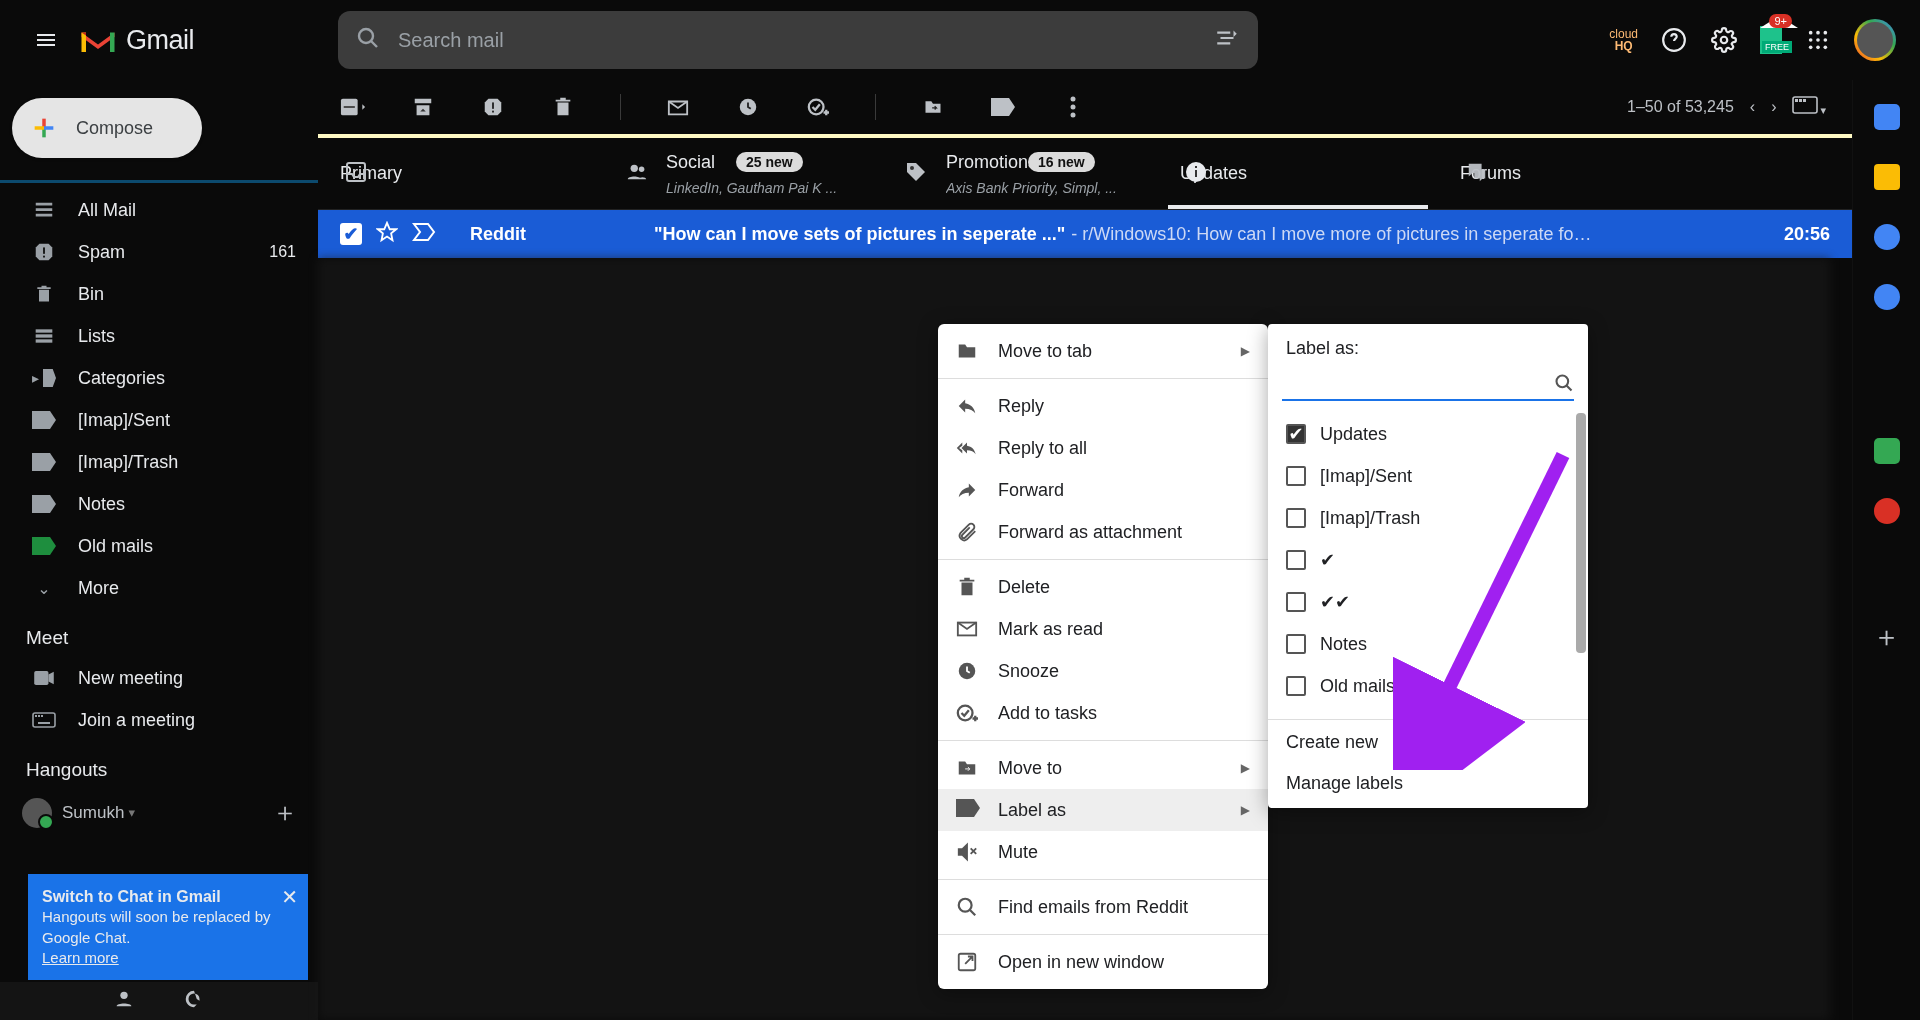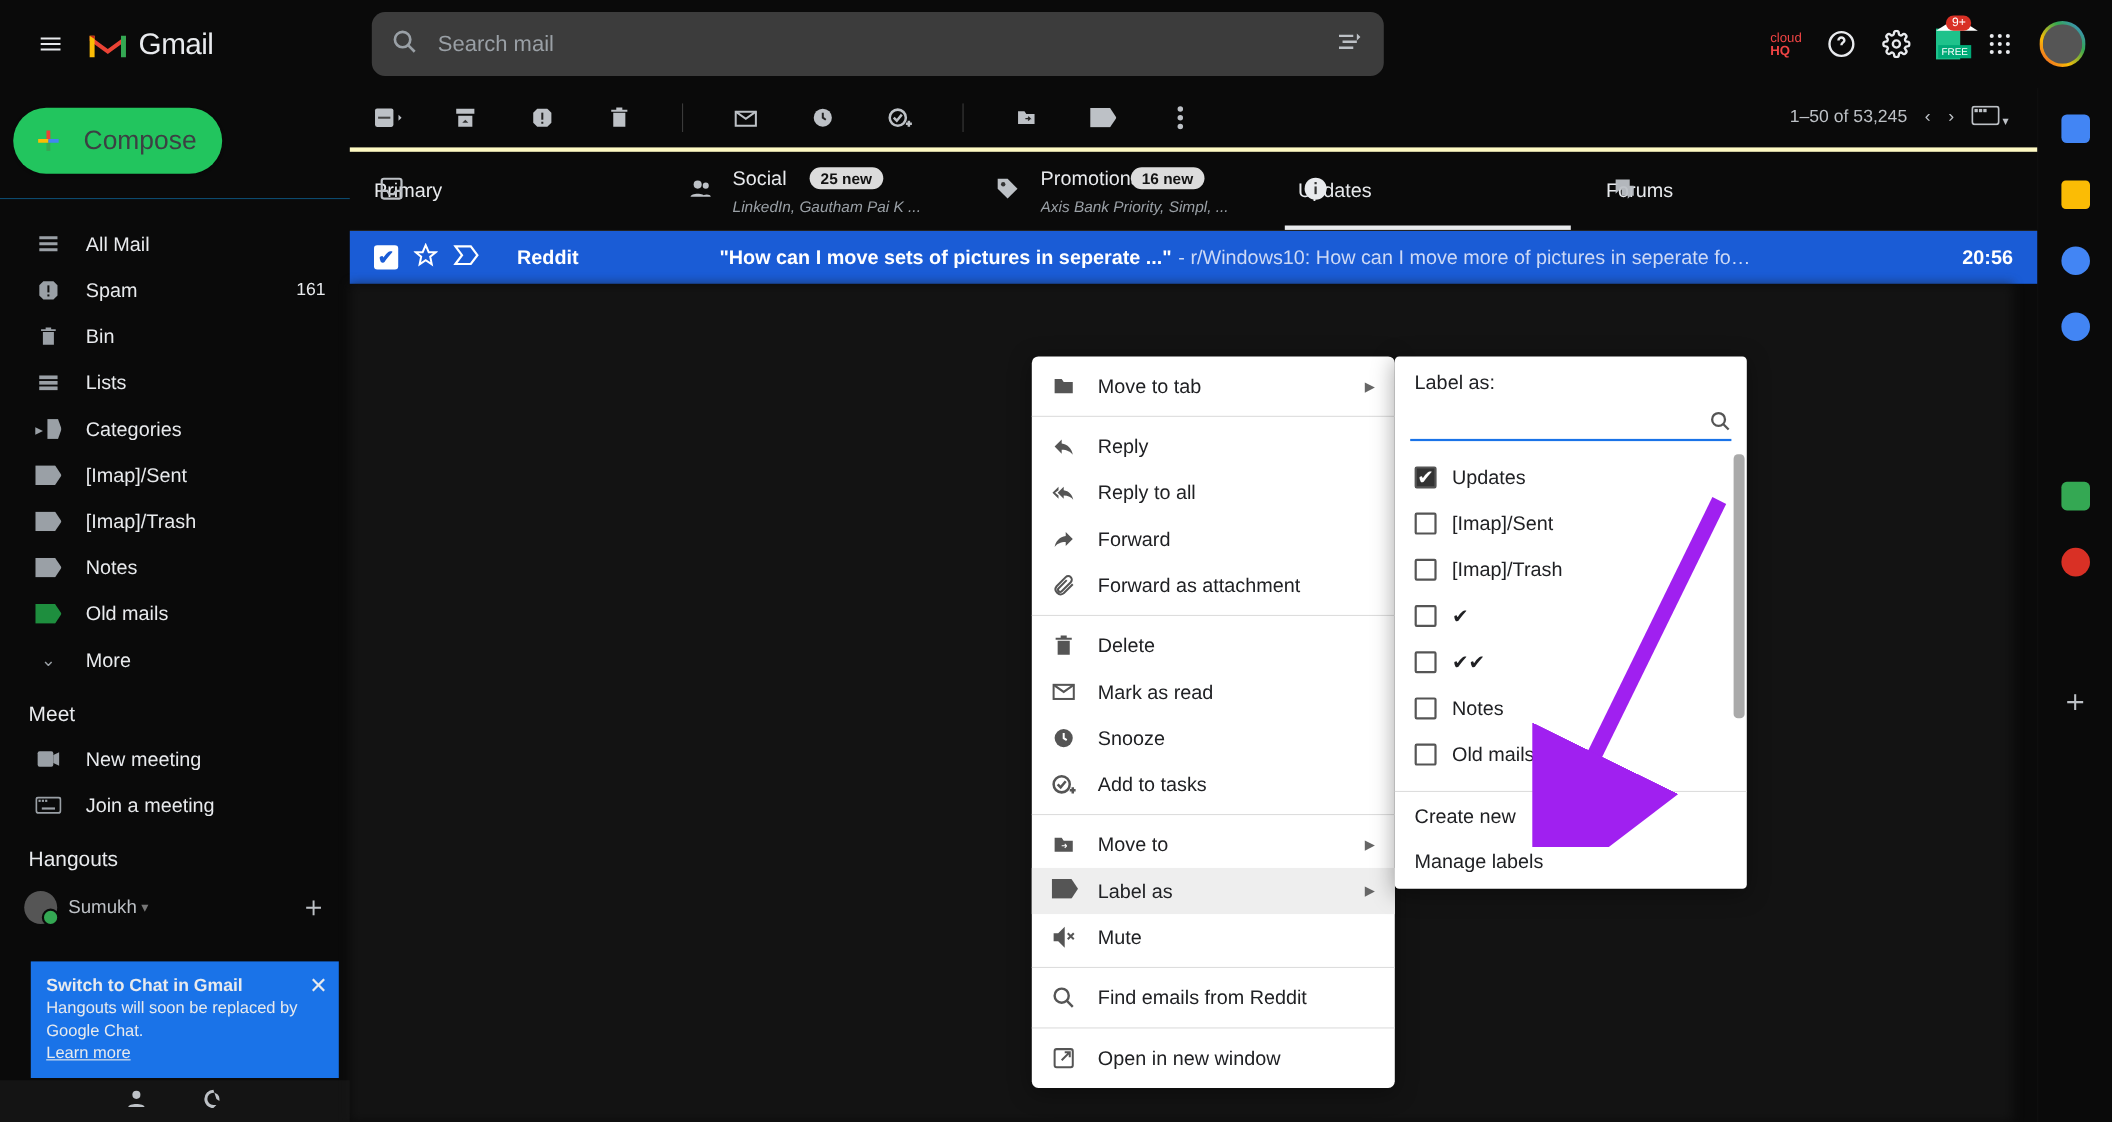--- a/index.html
+++ b/index.html
@@ -10,33 +10,33 @@
 .hamburger { width:48px; height:48px; display:flex; align-items:center; justify-content:center; cursor:pointer; border-radius:50%; margin-left:6px;}
 .logo-wrap { display:flex; align-items:center; margin-left:8px; }
 .gmail-m { width:40px; height:30px; margin-right:8px; }
 .gmail-text { font-size:27px; color:#e8eaed; letter-spacing:-0.5px; }
 .search-wrap { position:absolute; left:338px; width:920px; height:58px; background:#3c3c3c; border-radius:12px; display:flex; align-items:center; padding:0 18px; }
 .search-wrap input { flex:1; background:transparent; border:none; color:#bdc1c6; font-size:20px; outline:none; margin-left:18px;}
 .search-wrap input::placeholder { color:#9aa0a6; }
 .header-right { margin-left:auto; display:flex; align-items:center; gap:22px; padding-right:8px;}
 .header-icon { width:28px; height:28px; display:flex; align-items:center; justify-content:center; }
 .avatar { width:42px; height:42px; border-radius:50%; border:3px solid transparent; background:linear-gradient(#555,#555) padding-box,linear-gradient(45deg,#ea4335,#fbbc05,#34a853,#4285f4) border-box; }
-.cloudhq { font-size:12px; color:#ef4444; line-height:1; }
+.cloudhq { font-size:12px; color:#fdba74; text-align:center; line-height:1; }
 .free-badge { position:relative; }
 .free-badge .box { width:22px; height:28px; background:#1ec28b; position:relative; }
 .free-badge .flap { position:absolute; top:-10px; left:0; width:0; height:0; border-left:19px solid transparent; border-right:19px solid transparent; border-bottom:12px solid #fff;}
 .free-badge .txt { position:absolute; bottom:1px; left:2px; font-size:9px; color:#fff; background:#0a7; padding:1px 3px;}
 .free-badge .count { position:absolute; top:-12px; right:-10px; background:#d93025; color:#fff; font-size:11px; padding:1px 5px; border-radius:10px;}
 
 
 .body { display:flex; height:calc(100% - 80px); }
 .sidebar-left { width:318px; padding-top:18px; position:relative; }
-.compose { display:flex; align-items:center; background:#22c55e; color:#3c4043; width:190px; height:60px; border-radius:30px; margin-left:12px; font-size:24px; font-weight:500; justify-content:flex-start; padding-left:18px; cursor:pointer; box-shadow:0 1px 3px rgba(0,0,0,.3);}
+.compose { display:flex; align-items:center; background:#e5e5e5; color:#3c4043; width:190px; height:60px; border-radius:30px; margin-left:12px; font-size:18px; font-weight:500; justify-content:flex-start; padding-left:18px; cursor:pointer; box-shadow:0 1px 3px rgba(0,0,0,.3);}
 .compose .plus { width:28px; height:28px; margin-right:18px; position:relative; }
-.nav { margin-top:22px; border-top:1px solid #0c4a6e; padding-top:20px;}
+.nav { margin-top:22px; border-top:3px solid #0c4a6e; padding-top:6px;}
 .nav-item { display:flex; align-items:center; height:42px; padding-left:32px; cursor:pointer; border-radius:0 20px 20px 0; font-size:18px;}
 .nav-item.bold { font-weight:400; }
 .nav-item .cnt { margin-left:auto; margin-right:22px; font-size:16px;}
 .nav-icon { width:24px; height:24px; margin-right:22px; color:#9aa0a6; display:flex; align-items:center; justify-content:center;}
 .section-title { font-size:19px; padding:18px 0 8px 26px; color:#e8eaed;}
 .hangouts-user { display:flex; align-items:center; padding:6px 0 0 22px; font-size:17px; color:#bdc1c6;}
 .hangouts-user .uavatar{ width:30px; height:30px; border-radius:50%; background:#555; margin-right:10px; position:relative;}
 .hangouts-user .uavatar::after{content:"";position:absolute;bottom:-2px;right:-2px;width:12px;height:12px;background:#34a853;border-radius:50%;border:2px solid #0a0a0a;}
 .hangouts-plus { margin-left:auto; margin-right:20px; font-size:26px; color:#bdc1c6;}
 .chat-promo { position:absolute; bottom:40px; left:28px; width:280px; background:#1a73e8; padding:12px 14px; font-size:15px; line-height:1.35;}

